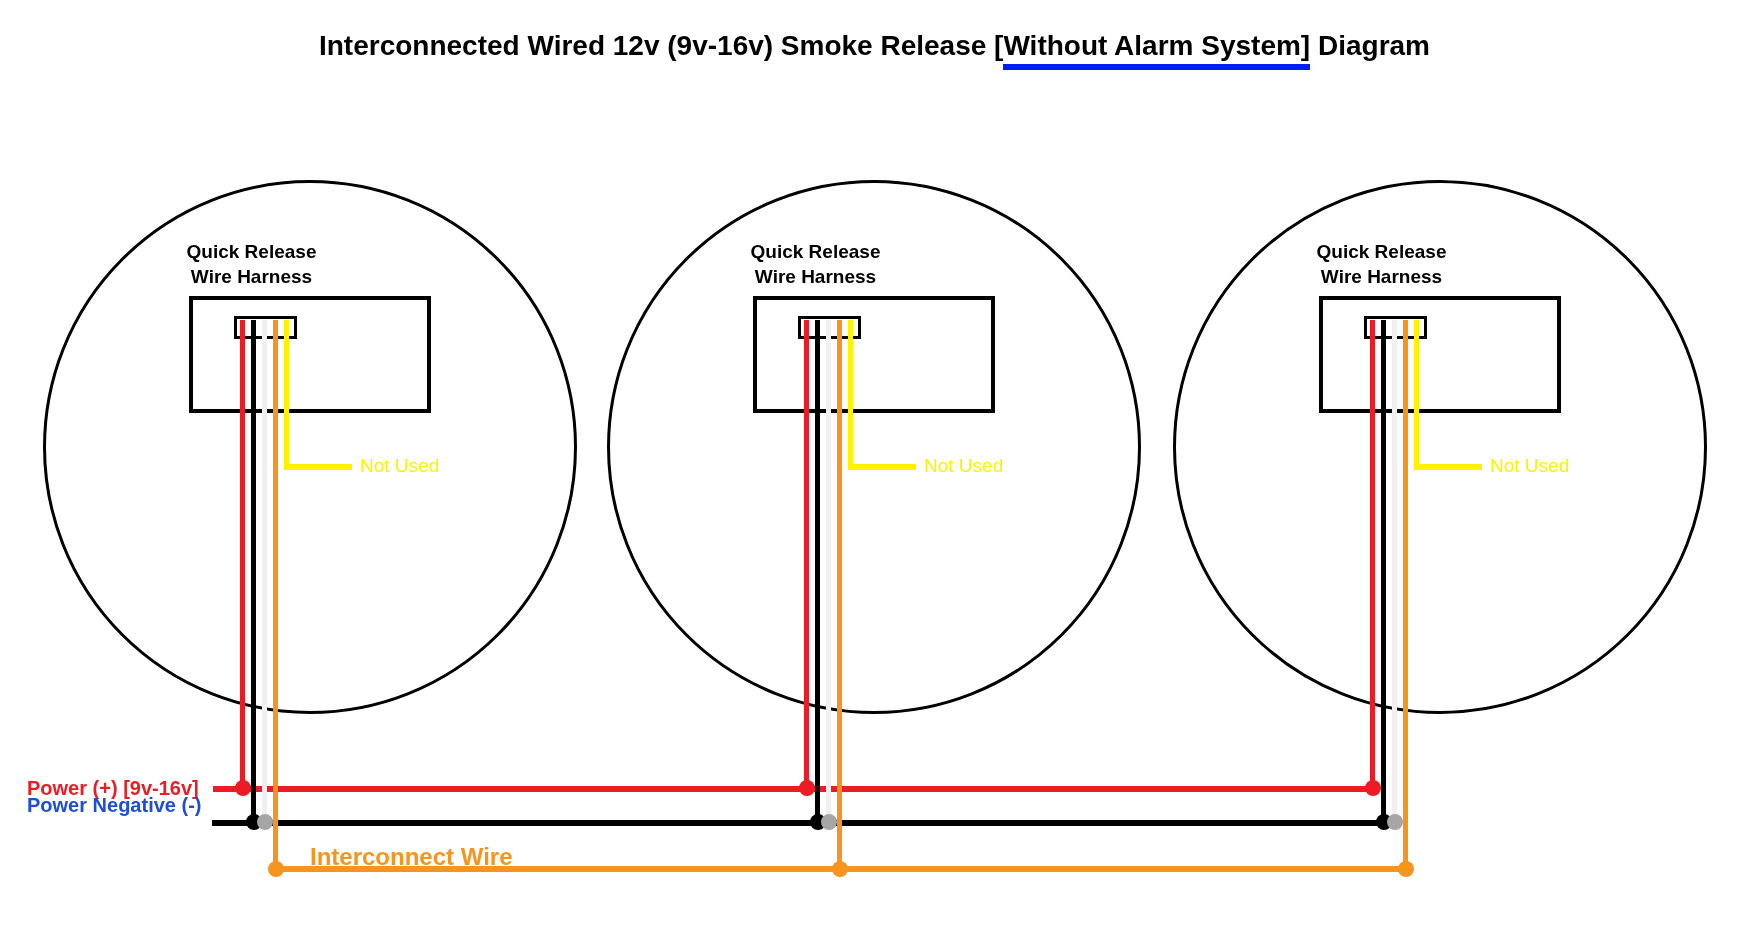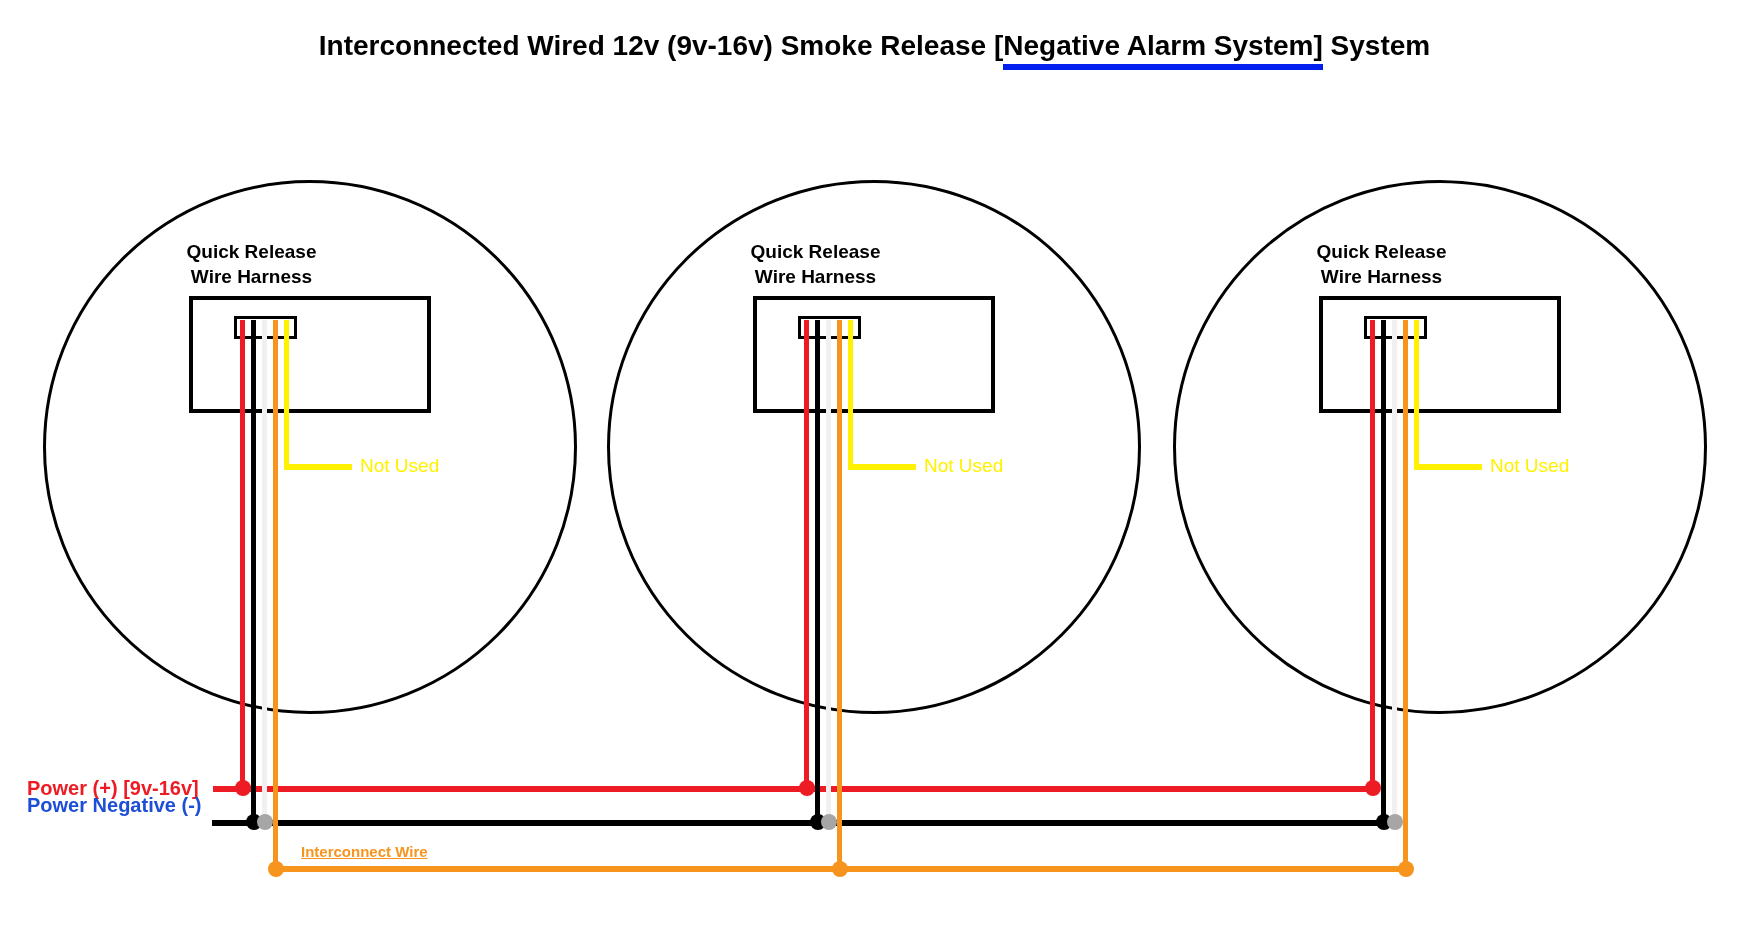--- a/index.html
+++ b/index.html
@@ -55,28 +55,28 @@
   
   .dot{position:absolute;width:16px;height:16px;border-radius:50%;z-index:3;}
   .d-red{background:#ED1C24;top:780px;}
   .d-blk{background:#000000;top:814px;}
   .d-gry{background:#A6A6A6;top:814px;}
   .d-org{background:#F7941D;top:861px;}
   
   .blabel{position:absolute;font-weight:bold;z-index:4;white-space:nowrap;}
   .l-pos{left:27px;top:777px;font-size:20px;color:#ED1C24;}
   .l-neg{left:27px;top:794px;font-size:20px;color:#1d4ed8;}
-  .l-int{left:301px;top:843px;font-size:15px;color:#F7941D;text-decoration:underline;}
+  .l-int{left:310px;top:843px;font-size:24px;color:#F7941D;}
 </style>
 </head>
 <body>
 
 <div class="diagram">
 
-  <div class="title"><span>Interconnected Wired 12v (9v-16v) Smoke Release [</span><span class="u">Negative Alarm System]</span><span> System</span></div>
+  <div class="title"><span>Interconnected Wired 12v (9v-16v) Smoke Release [</span><span class="u">Without Alarm System]</span><span> Diagram</span></div>
 
   <div class="circle" style="left:43px"></div>
   <div class="hlabel" style="left:169px">
     <div>Quick Release</div>
     <div>Wire Harness</div>
   </div>
   <div class="hbox" style="left:189px"></div>
   <div class="conn" style="left:234px"></div>
   <div class="wire w-red" style="left:240px"></div>
   <div class="wire w-blk" style="left:251px"></div>

